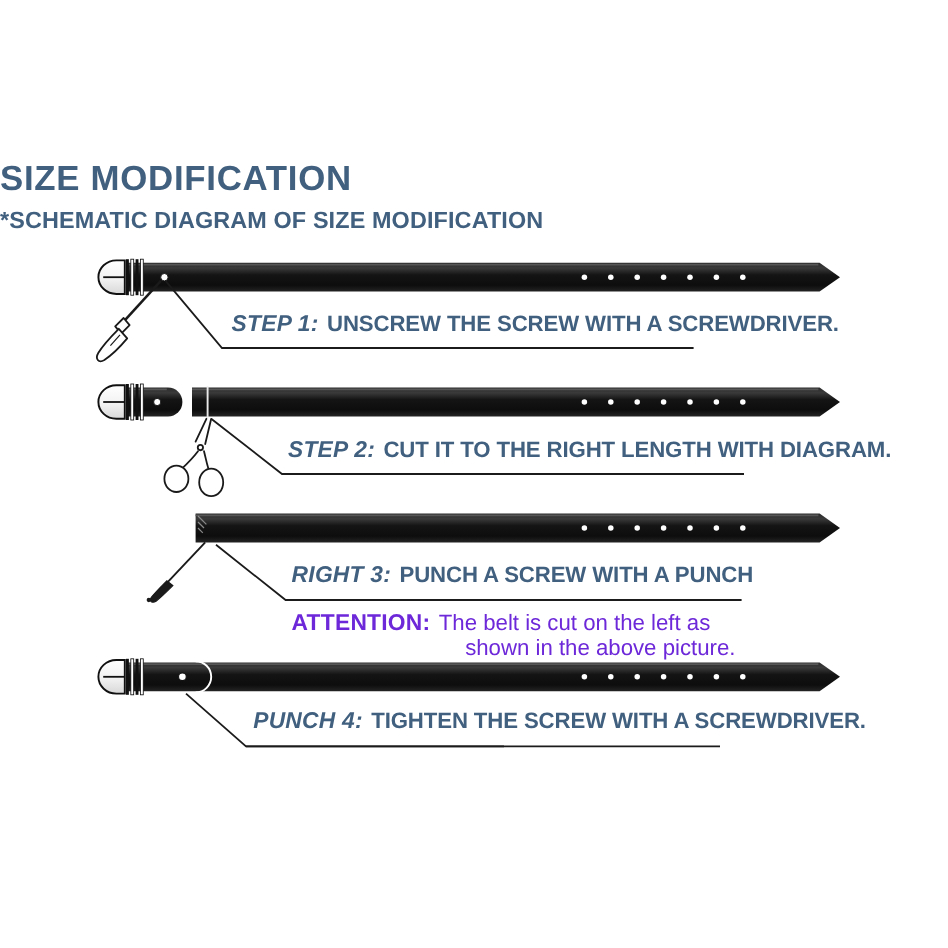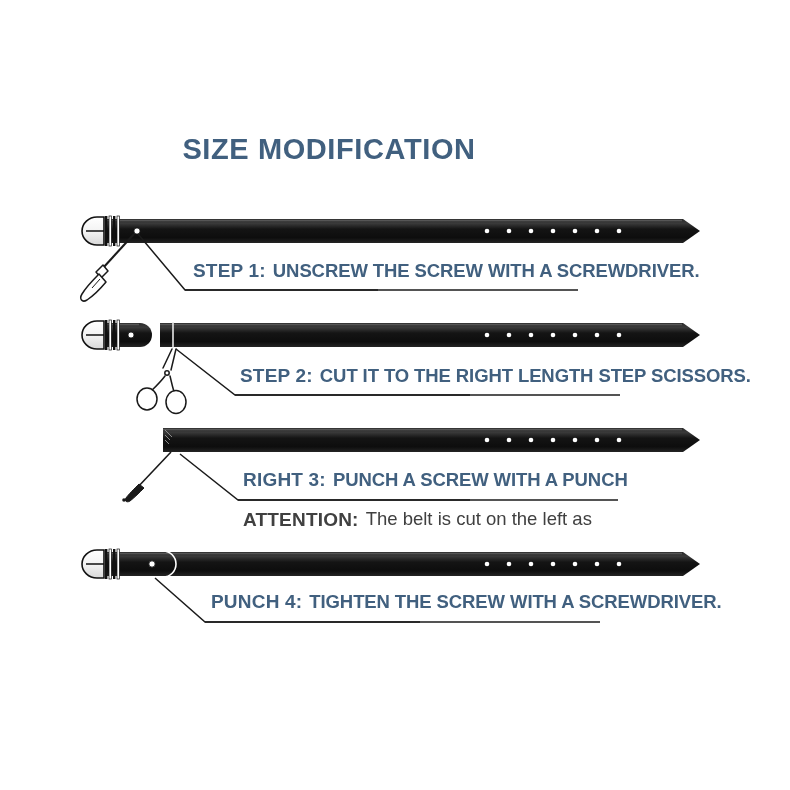--- a/index.html
+++ b/index.html
@@ -15,21 +15,21 @@
     font-family: "Liberation Sans", sans-serif;
     -webkit-font-smoothing: antialiased;
   }
 
   
   #header {
     position: absolute;
     top: 134px;
     left: 0;
     width: 658px;
-    text-align: center;
+    text-align: left;
   }
   #title {
     font-size: 29px;
     font-weight: bold;
     color: #41607f;
     letter-spacing: 0.6px;
     line-height: 1.1;
   }
   #subtitle {
     margin-top: 8px;
@@ -56,39 +56,40 @@
   .caption {
     position: absolute;
     white-space: nowrap;
     color: #41607f;
     line-height: 1;
   }
   .caption .lead {
     font-weight: bold;
     font-size: 19px;
     letter-spacing: 0.2px;
+    font-style: italic;
   }
   .caption .body {
     font-weight: bold;
     font-size: 18.5px;
     letter-spacing: -0.1px;
     margin-left: 7px;
   }
 
   #cap-step1 { left: 193px; top: 261px; }
   #cap-step2 { left: 240px; top: 366px; }
   #cap-step3 { left: 243px; top: 470px; }
   #cap-step4 { left: 211px; top: 592px; }
 
   
   #cap-attention {
     position: absolute;
     left: 243px;
     top: 509px;
-    color: #404040;
+    color: #6d28d9;
     white-space: nowrap;
     line-height: 1.12;
   }
   #cap-attention .lead {
     font-weight: bold;
     font-size: 19px;
     letter-spacing: 0.2px;
   }
   #cap-attention .att-body {
     display: inline-block;
@@ -100,20 +101,21 @@
   #cap-attention .att-line2 {
     display: block;
     margin-left: 22px;
   }
 </style>
 </head>
 <body>
 
 <div id="header">
   <div id="title">SIZE MODIFICATION</div>
+  <div id="subtitle">*SCHEMATIC DIAGRAM OF SIZE MODIFICATION</div>
 </div>
 
 <div id="stage">
 <svg width="790" height="790" viewBox="0 0 790 790" xmlns="http://www.w3.org/2000/svg">
   <defs>
 
     <linearGradient id="strapGrad" x1="0" y1="0" x2="0" y2="1">
       <stop offset="0%" stop-color="#2b2b2b"></stop>
       <stop offset="18%" stop-color="#3a3a3a"></stop>
       <stop offset="42%" stop-color="#141414"></stop>
@@ -270,26 +272,26 @@
     <line x1="205" y1="622" x2="600" y2="622" stroke="#1b1b1b" stroke-width="1.6"></line>
   </g>
 </svg>
 </div>
 
 <div class="caption" id="cap-step1">
   <span class="lead">STEP 1:</span><span class="body">UNSCREW THE SCREW WITH A SCREWDRIVER.</span>
 </div>
 
 <div class="caption" id="cap-step2">
-  <span class="lead">STEP 2:</span><span class="body">CUT IT TO THE RIGHT LENGTH STEP SCISSORS.</span>
+  <span class="lead">STEP 2:</span><span class="body">CUT IT TO THE RIGHT LENGTH WITH DIAGRAM.</span>
 </div>
 
 <div class="caption" id="cap-step3">
   <span class="lead">RIGHT 3:</span><span class="body">PUNCH A SCREW WITH A PUNCH</span>
 </div>
 
 <div id="cap-attention">
-  <span class="lead">ATTENTION:</span><span class="att-body"><span>The belt is cut on the left as</span></span>
+  <span class="lead">ATTENTION:</span><span class="att-body"><span>The belt is cut on the left as</span><span class="att-line2">shown in the above picture.</span></span>
 </div>
 
 <div class="caption" id="cap-step4">
   <span class="lead">PUNCH 4:</span><span class="body">TIGHTEN THE SCREW WITH A SCREWDRIVER.</span>
 </div>
 
 </body></html>

